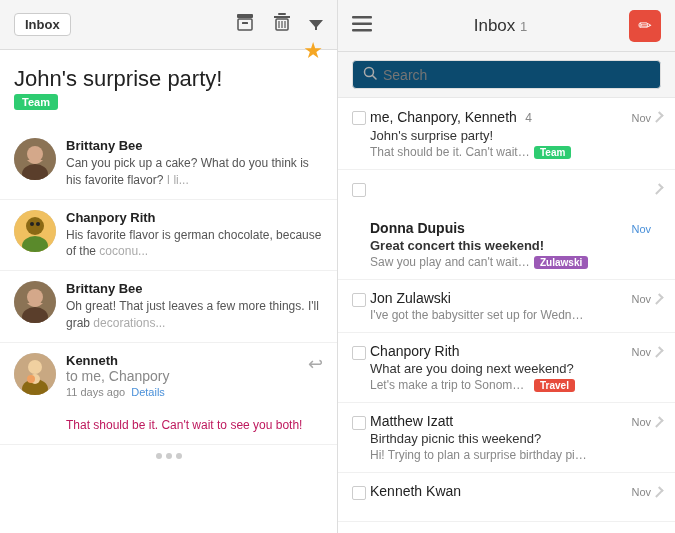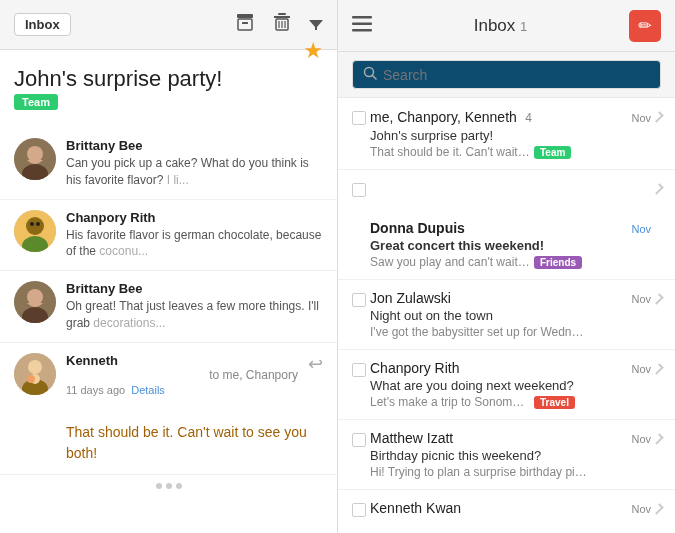--- a/index.html
+++ b/index.html
@@ -150,23 +150,22 @@
       flex: 1;
     }
 
     .kenneth-sender {
       font-size: 13px;
       font-weight: 700;
       color: #222;
     }
 
     .kenneth-to {
-      font-size: 12px;
+      font-size: 14px;
       color: #888;
-      text-align: right;
     }
 
     .kenneth-date {
       font-size: 11px;
       color: #888;
       margin-top: 2px;
     }
 
     .details-link {
       color: #4a90d9;
@@ -174,23 +173,23 @@
       font-size: 11px;
     }
 
     .reply-icon {
       color: #aaa;
       font-size: 18px;
       margin-left: auto;
     }
 
     .kenneth-body {
-      margin-top: 16px;
-      font-size: 14px;
-      color: #a16207;
+      margin-top: 8px;
+      font-size: 12px;
+      color: #be185d;
       line-height: 1.5;
       padding-left: 52px;
     }
 
     .more-messages {
       display: flex;
       justify-content: center;
       padding: 8px;
     }
 
@@ -557,34 +556,33 @@
     <div class="email-item unread">
       <div class="checkbox"></div>
       <div class="email-content">
         <div class="email-top-row">
           <span class="email-sender-name">Donna Dupuis</span>
           <span class="email-date" style="color:#4a90d9;">Nov</span>
         </div>
         <div class="email-subject">Great concert this weekend!</div>
         <div class="email-preview-row">
           <span class="email-preview">Saw you play and can't wait to se...</span>
-          <span class="tag tag-friends">Friends</span>
+          <span class="tag tag-friends">Zulawski</span>
         </div>
       </div>
       <div class="arrow-indicator"></div>
     </div>
 
     <div class="email-item">
       <div class="checkbox"></div>
       <div class="email-content">
         <div class="email-top-row">
           <span class="email-sender-name">Jon Zulawski</span>
           <span class="email-date">Nov</span>
         </div>
-        <div class="email-subject">Night out on the town</div>
         <div class="email-preview-row">
           <span class="email-preview" style="max-width:220px;">I've got the babysitter set up for Wednesd...</span>
         </div>
       </div>
       <div class="arrow-indicator"></div>
     </div>
 
     <div class="email-item">
       <div class="checkbox"></div>
       <div class="email-content">

